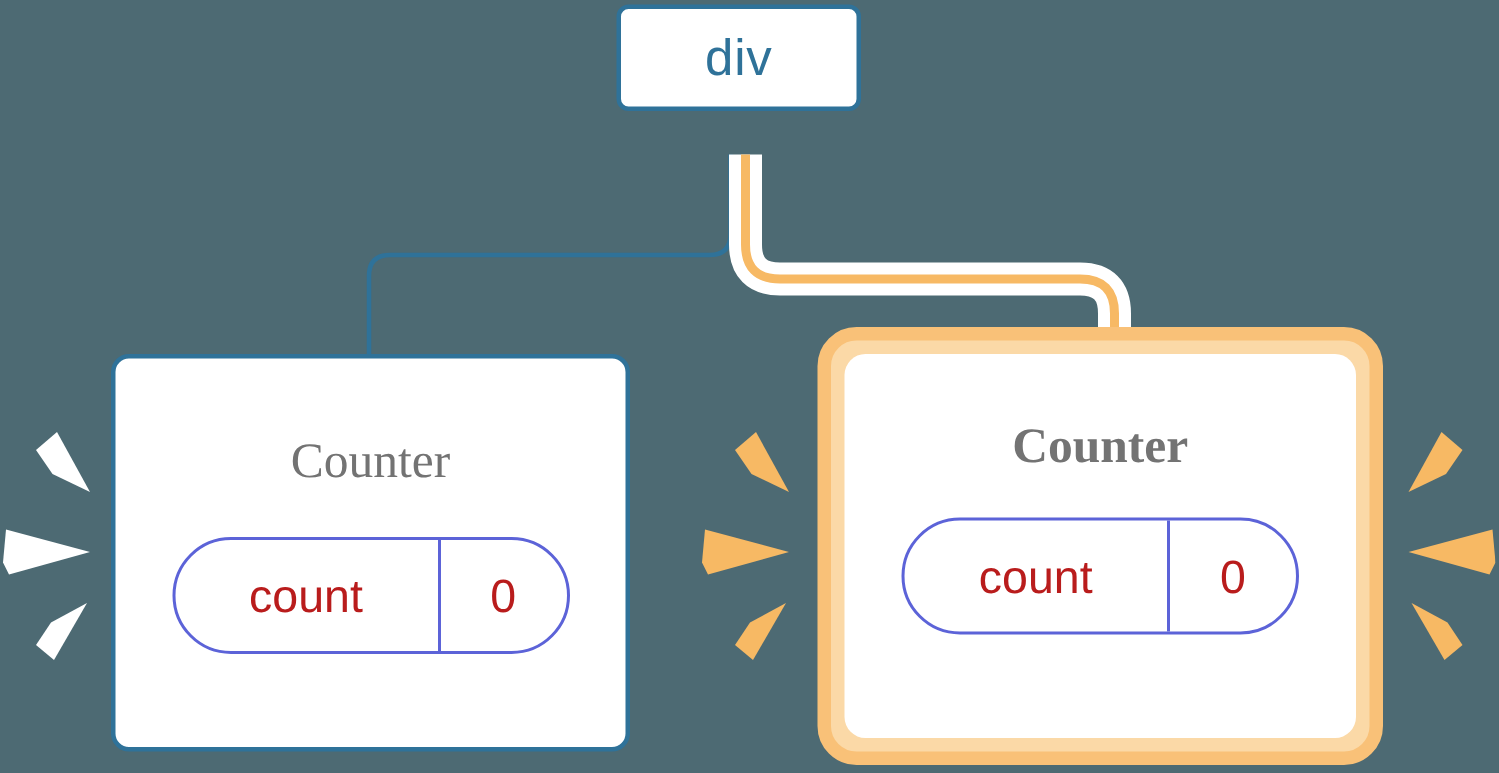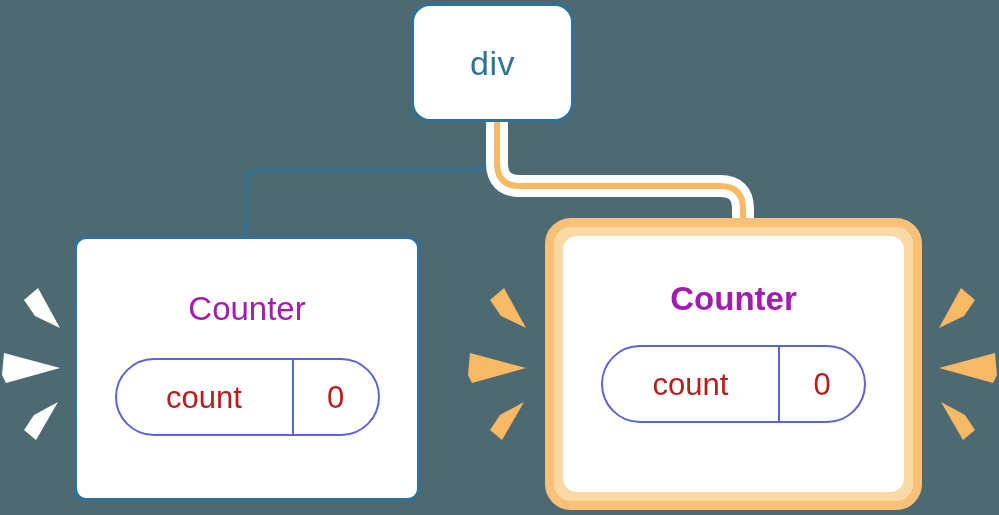--- a/index.html
+++ b/index.html
@@ -31,23 +31,23 @@
     box-sizing: border-box;
     display: flex;
     flex-direction: column;
     align-items: center;
   }
   
   #node-div {
     left: 411px;
     top: 3px;
     width: 163px;
-    height: 119px;
+    height: 71px;
     border: 3px solid #2f7299;
-    border-radius: 19px;
+    border-radius: 8px;
     justify-content: center;
   }
   #node-div .node-title {
     font-size: 34px;
     color: #2f7299;
     letter-spacing: 0.5px;
     line-height: 1;
   }
   
   #node-counter-left {
@@ -73,23 +73,24 @@
     width: 100%;
     height: 100%;
     background: #ffffff;
     border-radius: 14px;
     display: flex;
     flex-direction: column;
     align-items: center;
   }
   .counter-title {
     font-size: 33px;
-    color: #a21caf;
+    color: #737373;
     line-height: 1;
     margin-top: 53px;
+    font-family: Liberation Serif, serif;
   }
   .counter-title.bold {
     font-weight: bold;
   }
   .capsule {
     margin-top: 33px;
     width: 265px;
     height: 78px;
     border: 2px solid #5c63d8;
     border-radius: 39px;

